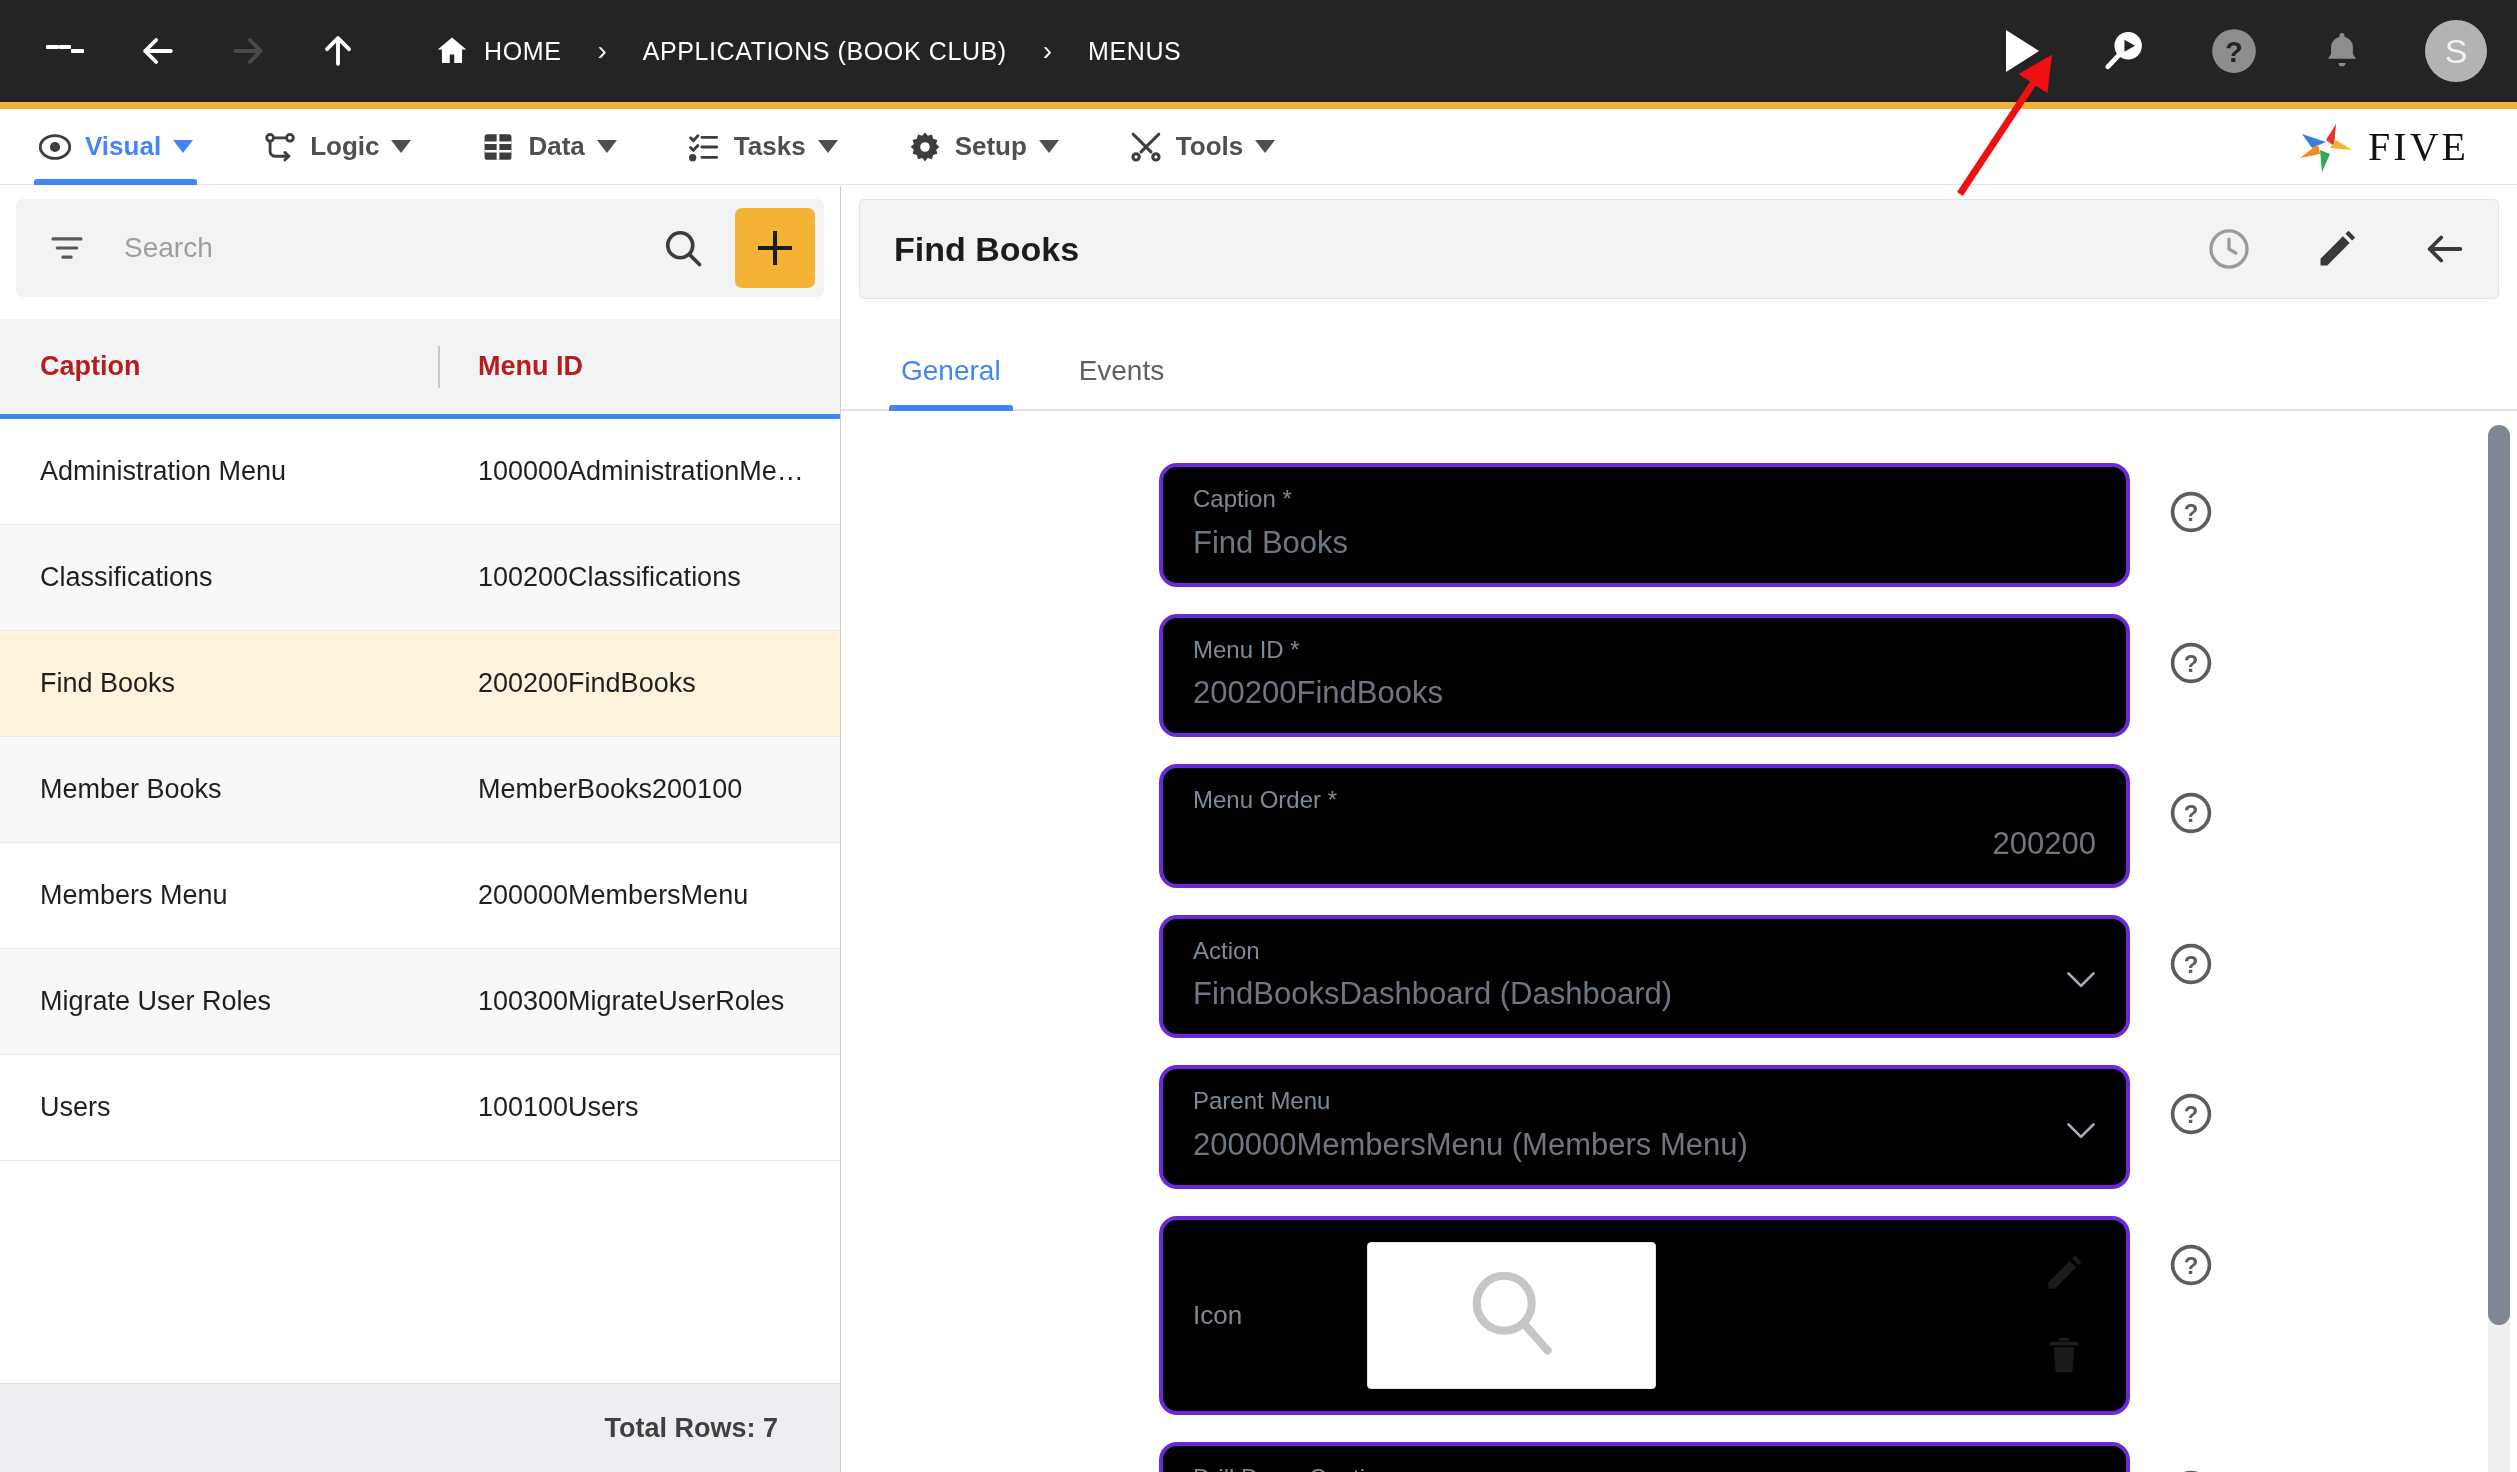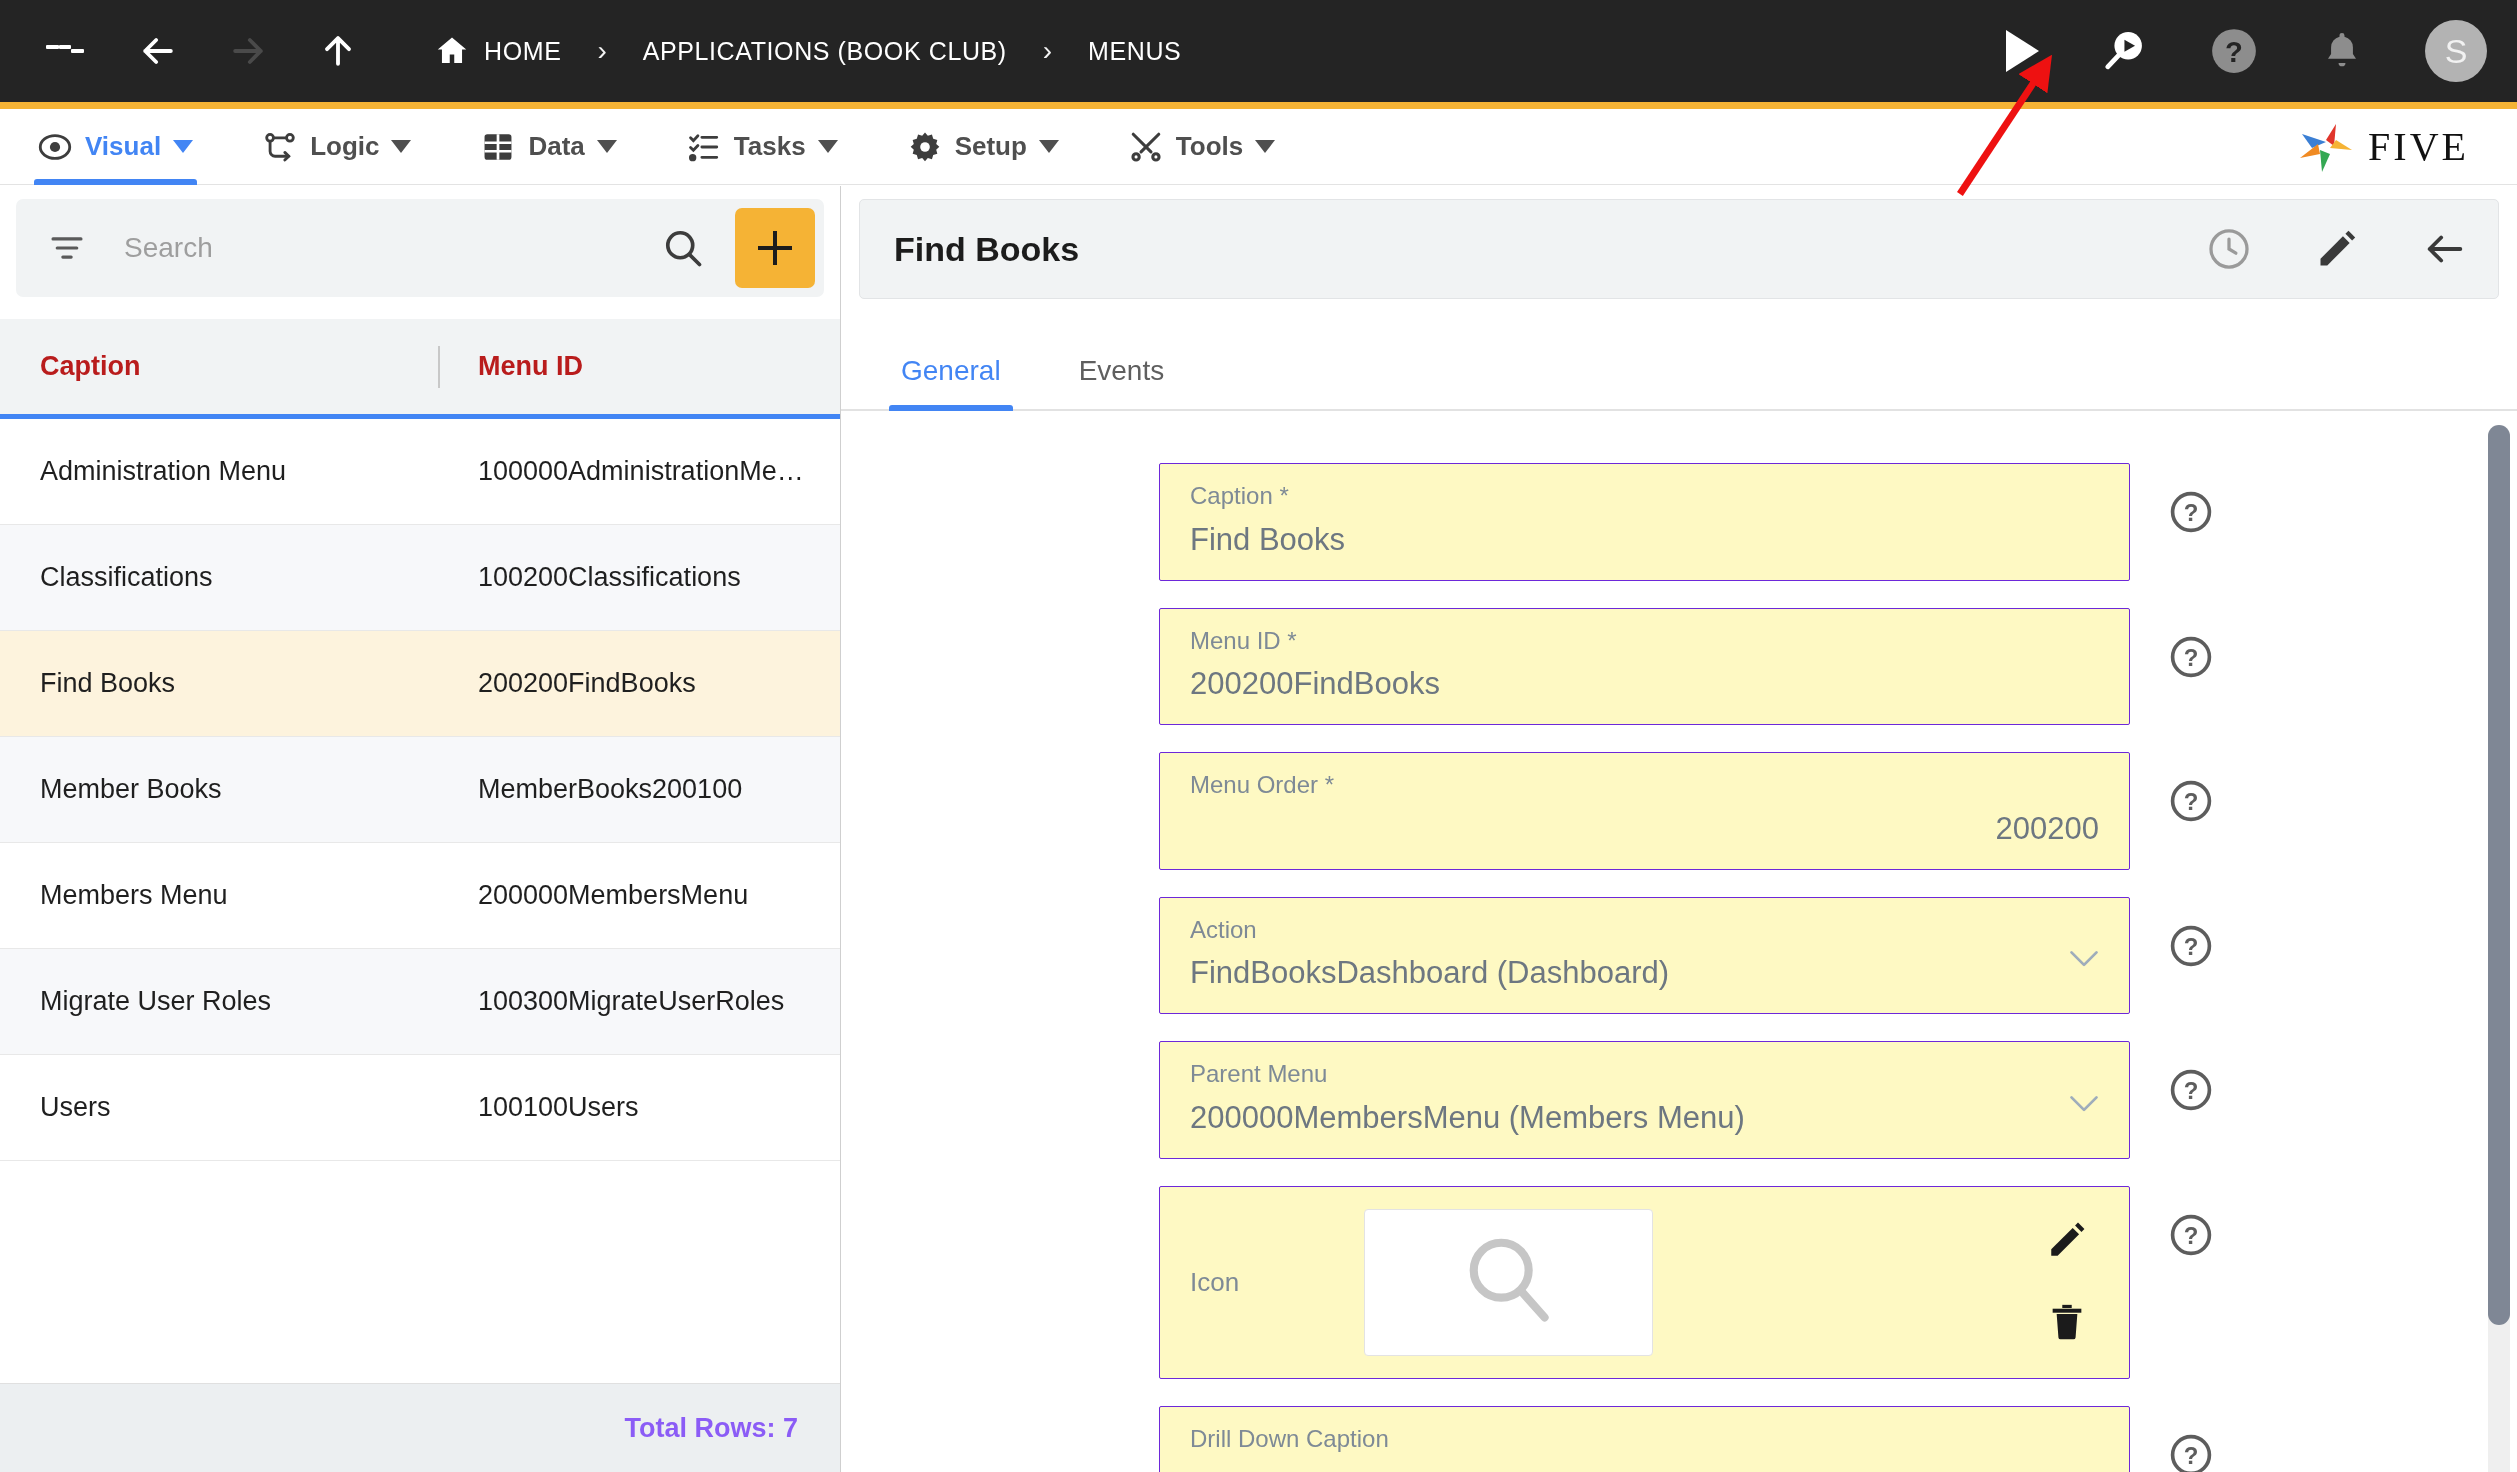--- a/index.html
+++ b/index.html
@@ -183,22 +183,22 @@
   .grid-row.even { background: #f7f8fa; }
   .grid-row.selected { background: #fdf3dd; }
   .gr-cell { font-size: 27px; color: #1f1f1f; padding-left: 40px;
              white-space: nowrap; overflow: hidden; text-overflow: ellipsis; }
   .gr-cell.c1 { width: 438px; }
   .gr-cell.c2 { width: 398px; }
 
   .grid-footer {
     height: 90px; background: #eceff1;
     display: flex; align-items: center; justify-content: flex-end;
-    padding-right: 42px;
-    font-size: 27px; font-weight: bold; color: #8b5cf6;
+    padding-right: 62px;
+    font-size: 27px; font-weight: bold; color: #404040;
     border-top: 1px solid #e0e0e0;
   }
 
   
   .right-panel {
     flex: 1; height: 1287px; display: flex; flex-direction: column;
     background: #fff; position: relative;
   }
   .detail-head {
     height: 100px; background: #f1f3f4;
@@ -229,23 +229,23 @@
 
   .form-scroll {
     flex: 1; position: relative; overflow: hidden;
     padding-top: 52px;
   }
   .form-col {
     width: 1055px; margin-left: 318px;
   }
   .field-row { display: flex; align-items: flex-start; margin-bottom: 27px; }
   .field {
-    width: 1000px; background: #fef9c3;
-    border: 1px solid #6d28d9;
-    border-radius: 2px;
+    width: 1000px; background: #000000;
+    border: 4px solid #6d28d9;
+    border-radius: 18px;
     padding: 18px 30px 20px 30px;
     position: relative;
   }
   .field-label {
     font-size: 24px; color: #7e8a96; line-height: 1.2; margin-bottom: 10px;
   }
   .field-value {
     font-size: 31px; color: #6d7781; line-height: 1.25; min-height: 38px;
   }
   .field-value.right { text-align: right; }

